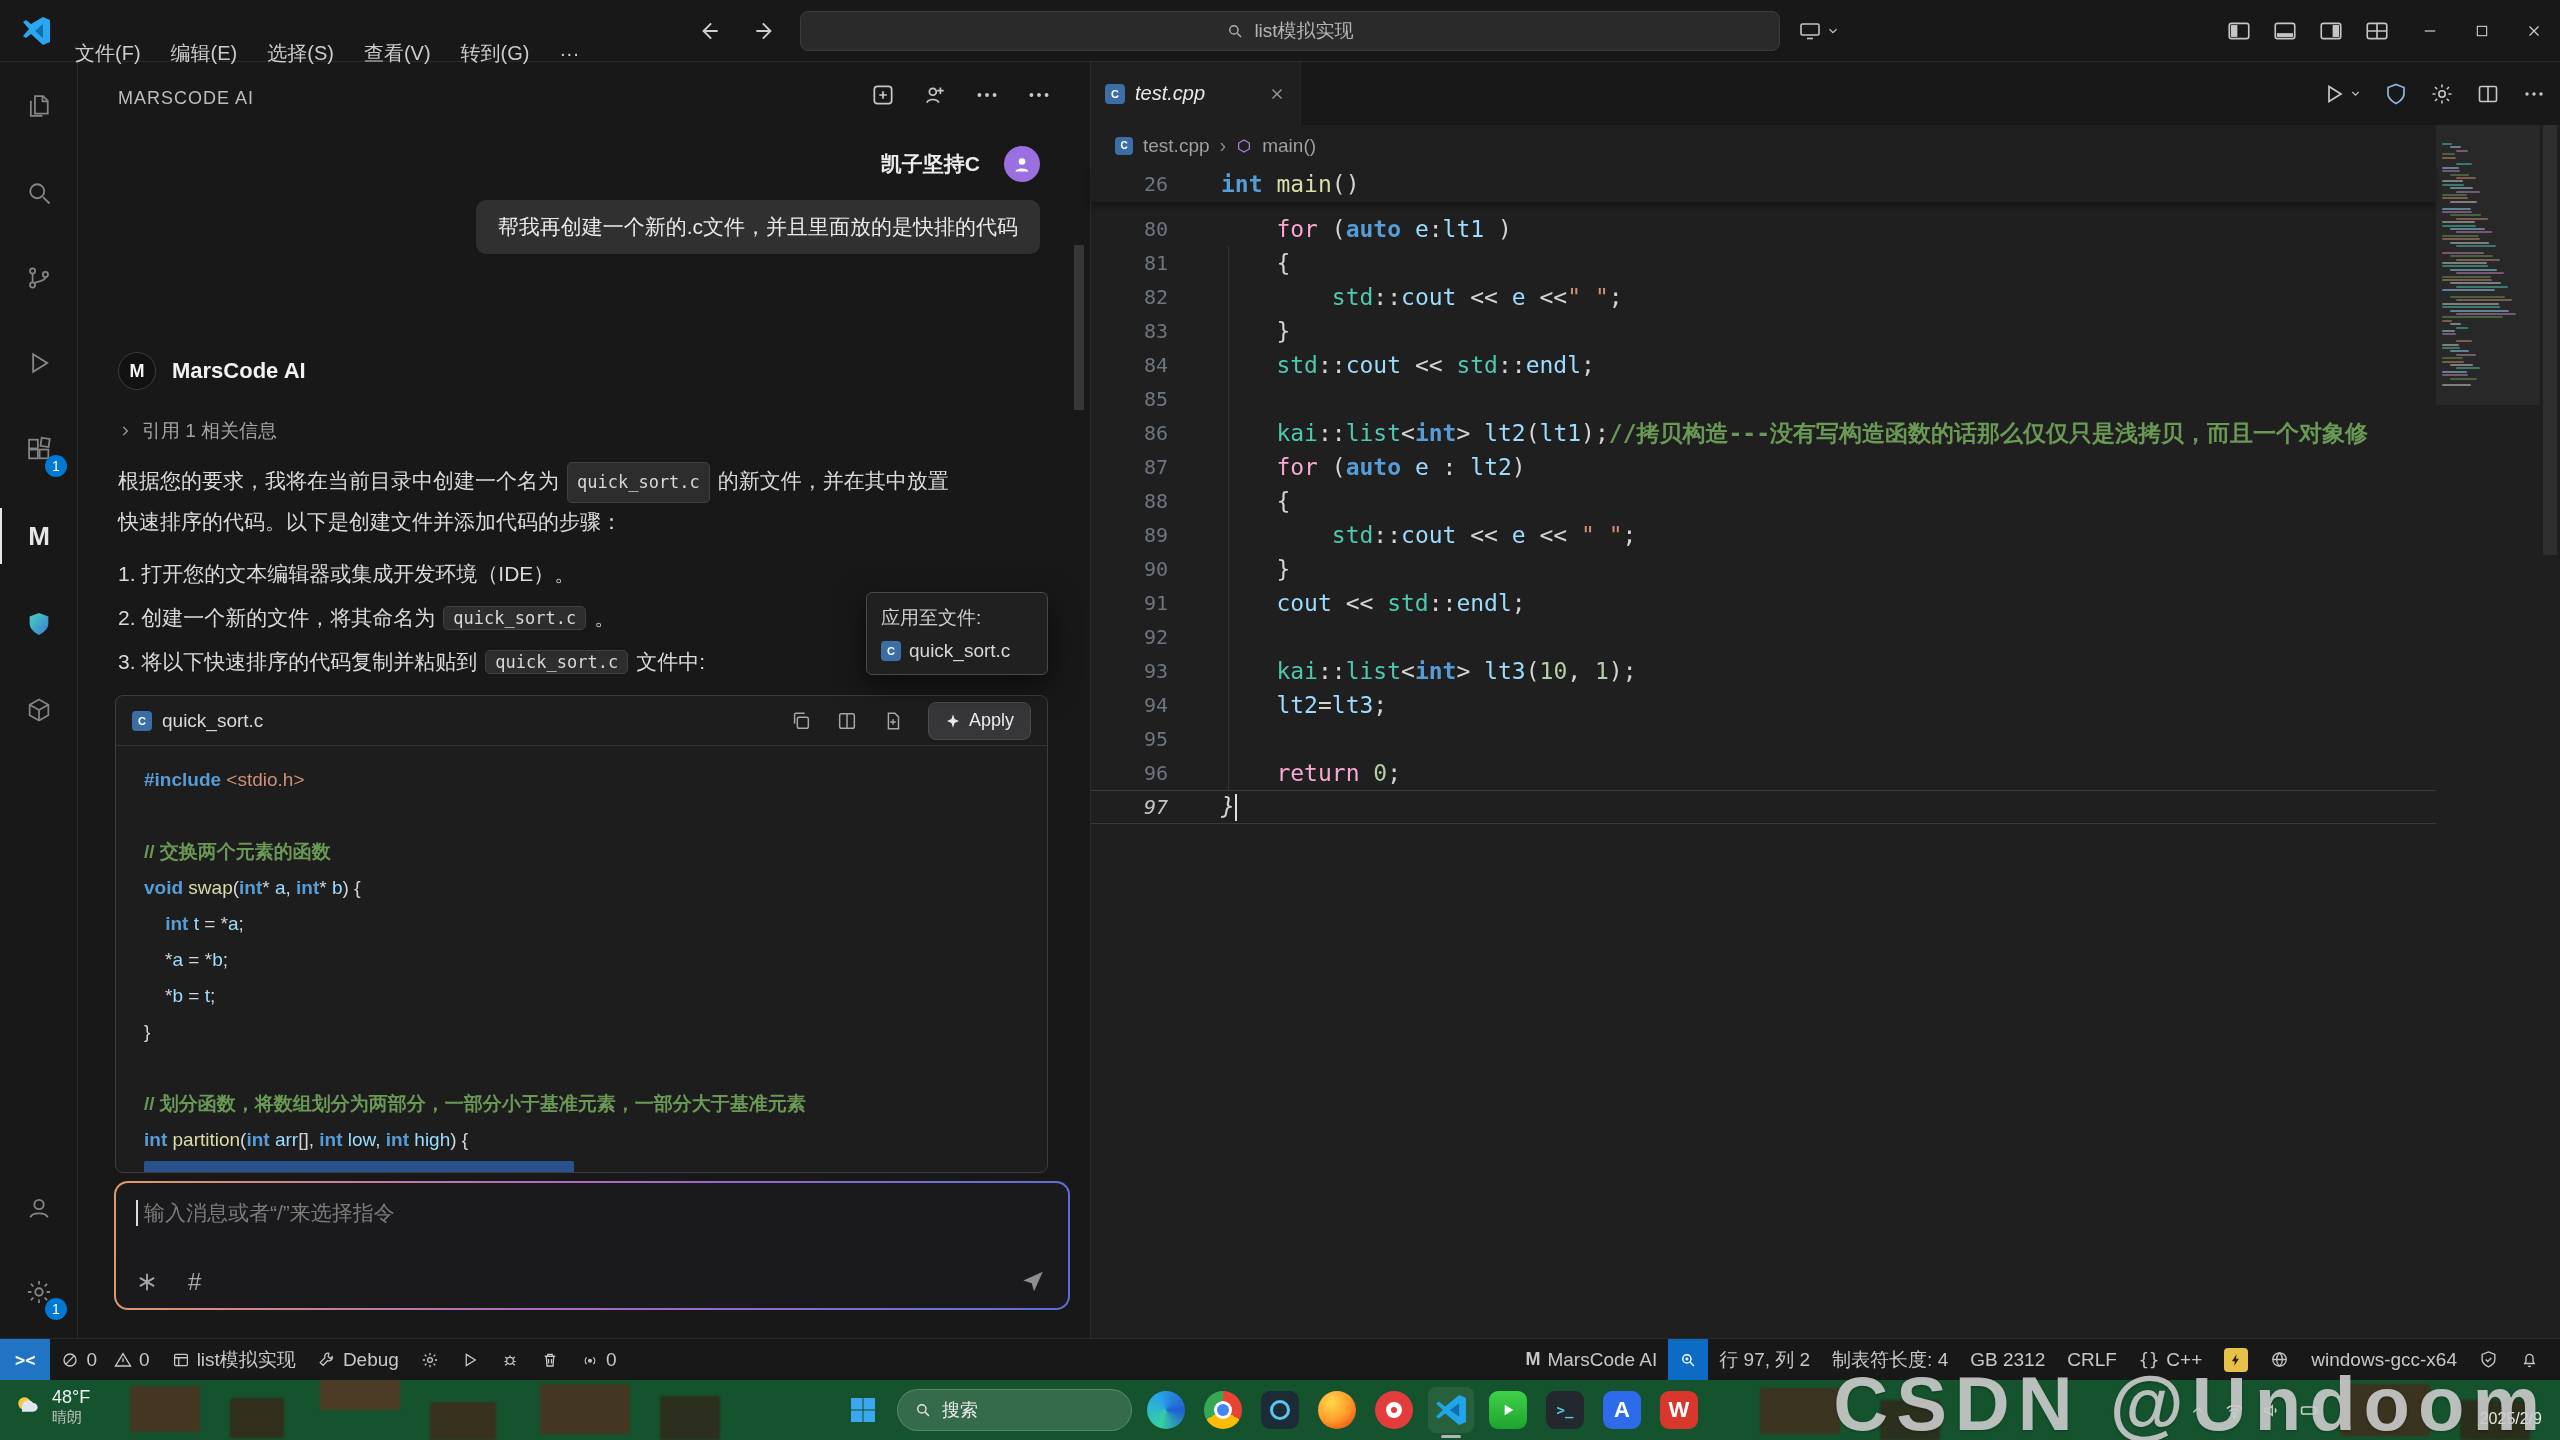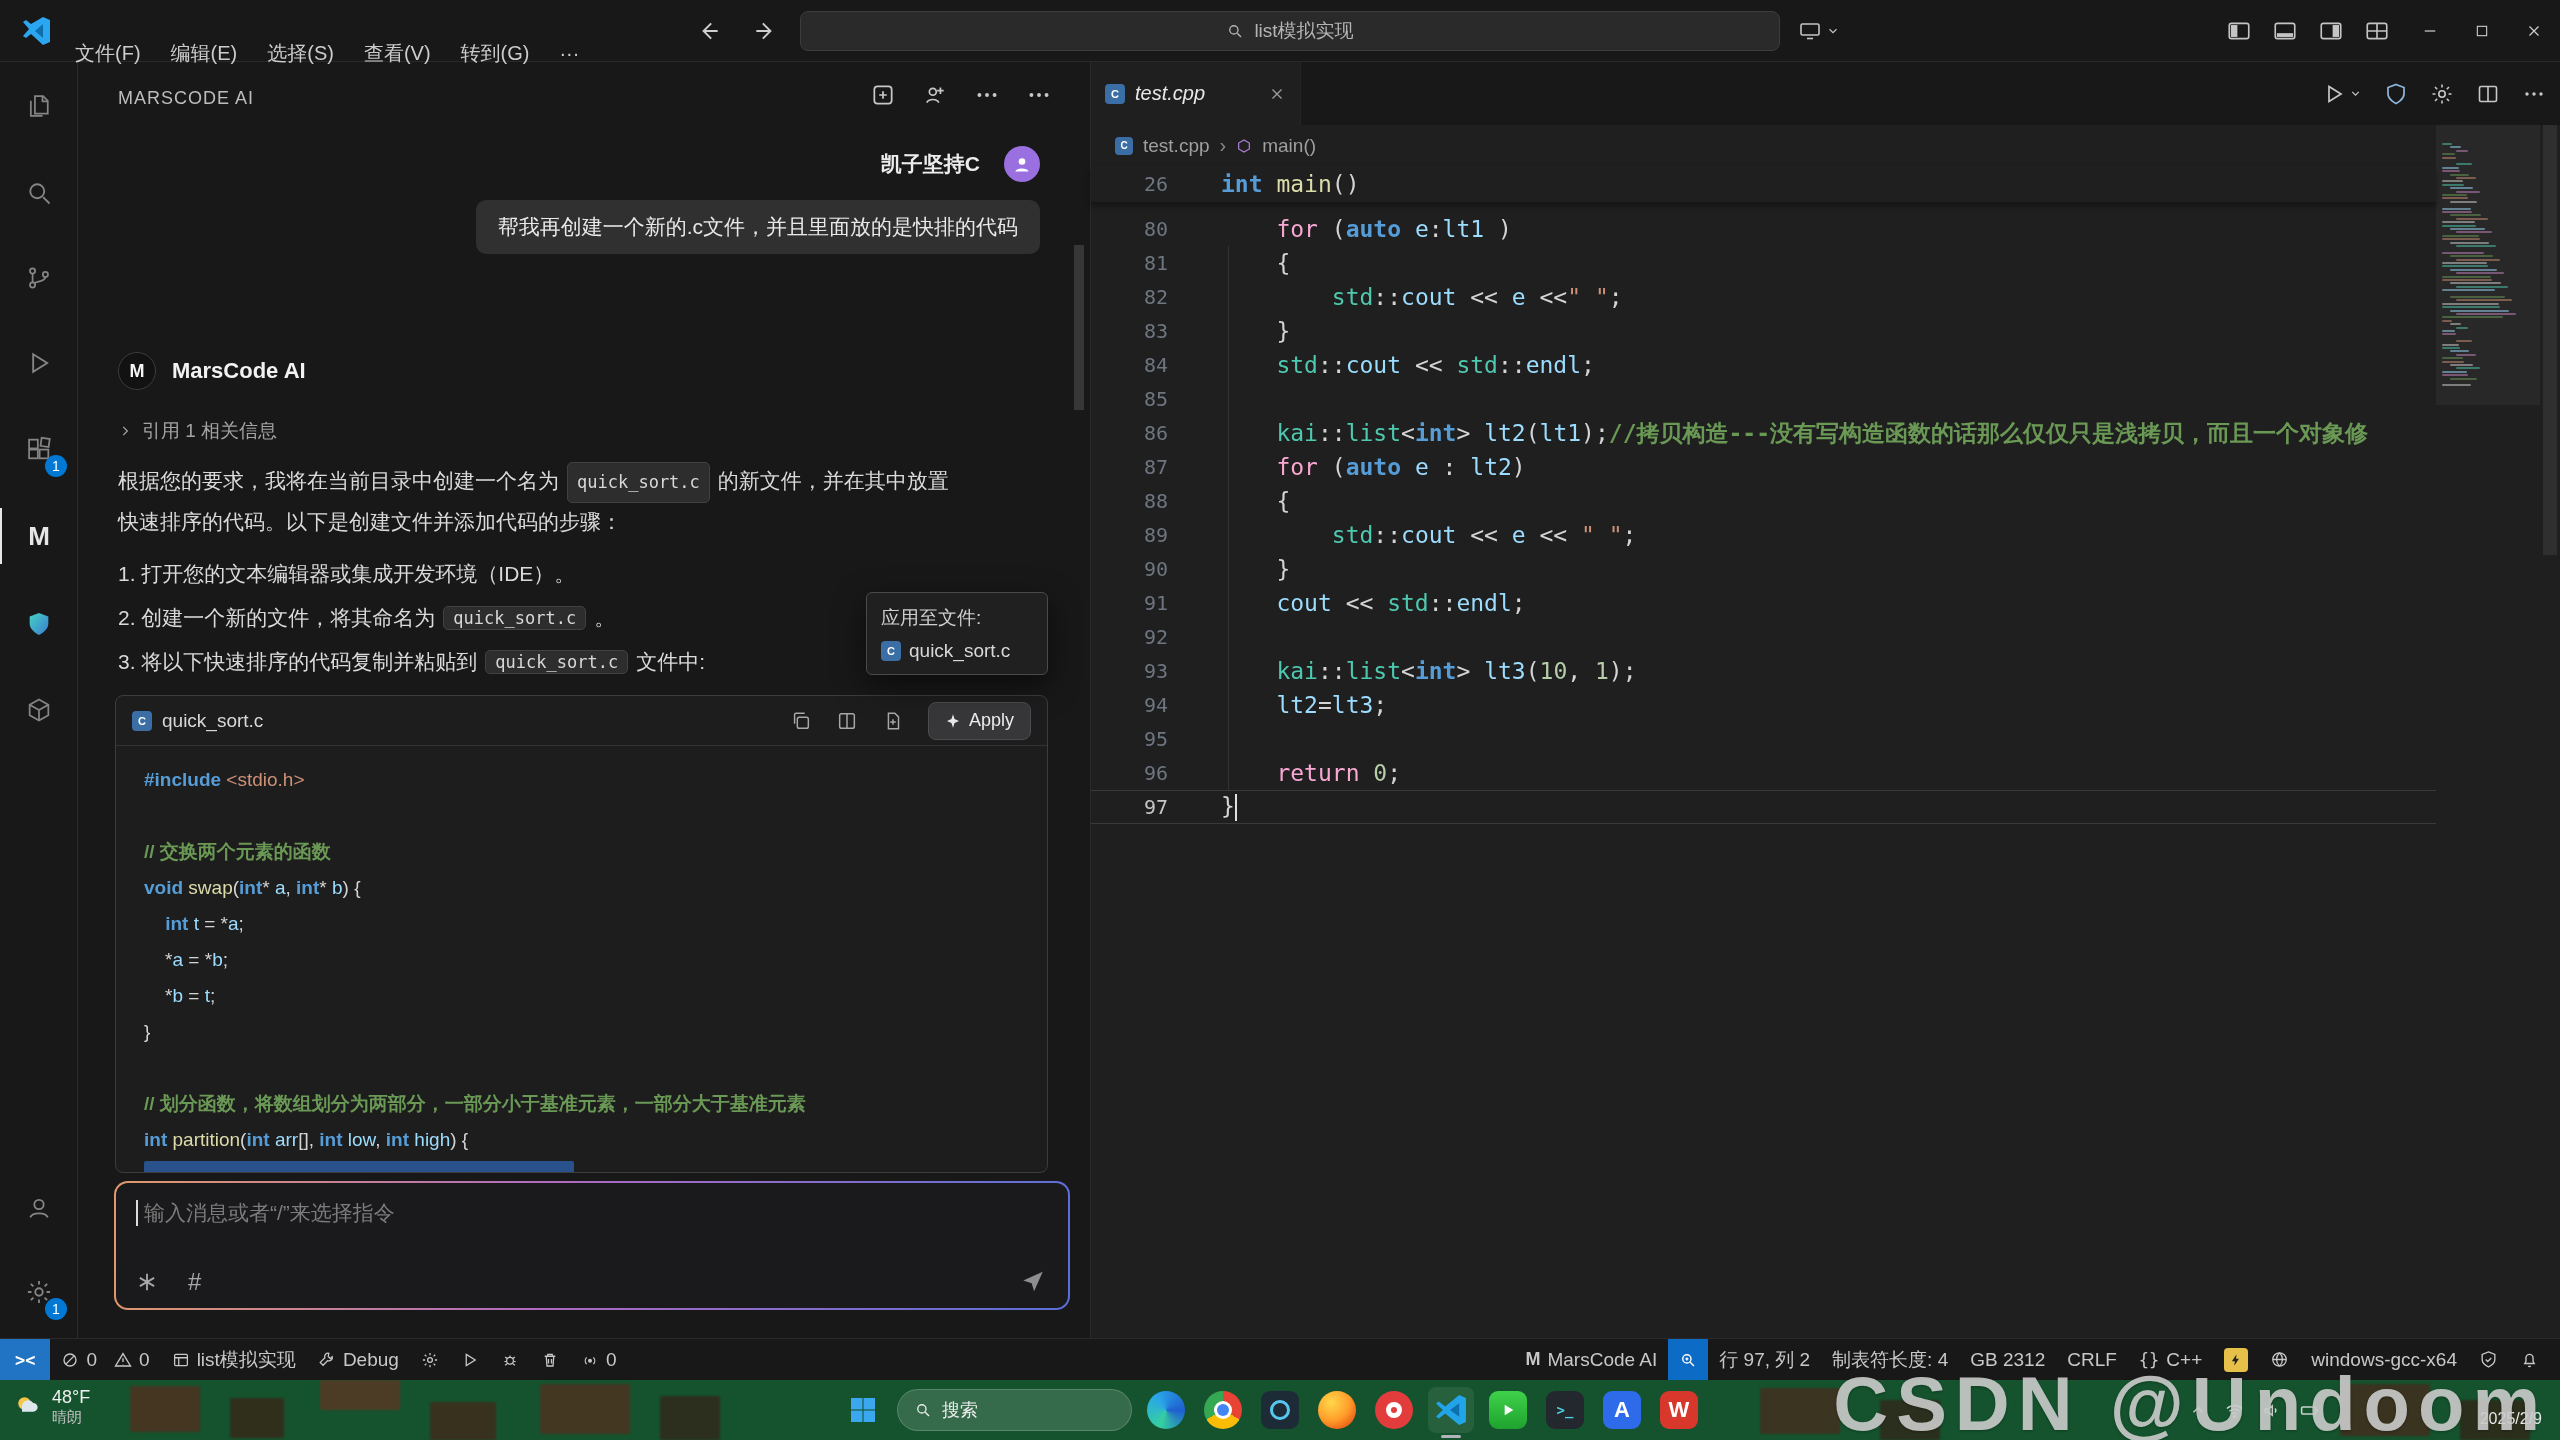--- a/index.html
+++ b/index.html
@@ -75,21 +75,21 @@
 .tabbar{position:absolute;left:0;top:0;width:100%;height:63px;background:#181818;}
 .tab{position:absolute;left:0;top:0;width:210px;height:63px;background:#1f1f1f;display:flex;align-items:center;padding:0 14px;gap:10px;border-right:1px solid #252525;}
 .tab-label{font-size:20px;font-style:italic;color:#e8e8e8;flex:1;}
 .tab-close{color:#9d9d9d;}
 .ed-actions{position:absolute;right:14px;top:0;height:63px;display:flex;align-items:center;gap:22px;color:#c8c8c8;}
 .breadcrumb{position:absolute;left:0;top:63px;height:41px;display:flex;align-items:center;padding-left:24px;gap:10px;font-size:19px;color:#9f9f9f;}
 .bc-sep{color:#8a8a8a;font-size:20px;}
 .sticky{position:absolute;left:0;top:104px;right:124px;height:36px;background:#1f1f1f;display:flex;align-items:center;box-shadow:0 4px 6px rgba(0,0,0,.35);z-index:3;}
 #editor-lines{position:absolute;left:0;top:150px;right:124px;overflow:hidden;}
 .ed-row{height:34px;display:flex;align-items:center;}
-.ed-row.current{box-shadow:inset 0 1px 0 #3a3a3a, inset 0 -1px 0 #3a3a3a;}
+.ed-row.current{box-shadow:inset 0 1px 0 #3a3a3a, inset 0 -1px 0 #3a3a3a;font-style:italic;}
 .ed-row.current .ed-num{color:#c6c6c6;}
 .ed-num{width:77px;text-align:right;color:#6e7681;font-size:20px;font-family:"DejaVu Sans Mono",monospace;flex:none;}
 .ed-code{margin-left:53px;font-size:23px;white-space:pre;color:#d4d4d4;font-family:"DejaVu Sans Mono",monospace;}
 .cursor{display:inline-block;width:2px;height:27px;background:#e0e0e0;vertical-align:middle;}
 .indent-guide{position:absolute;left:137px;top:184px;height:544px;border-left:1px solid #333;}
 .minimap{position:absolute;top:63px;right:20px;width:104px;bottom:0;background:#1f1f1f;}
 #minimap-content{position:absolute;left:0;top:18px;right:0;bottom:0;}
 .mm-bar{position:absolute;height:2px;border-radius:1px;opacity:.5;}
 .mm-slider{position:absolute;left:0;right:0;top:0;height:280px;background:rgba(255,255,255,.045);}
 .ed-scroll{position:absolute;right:0;top:63px;width:20px;bottom:0;}

